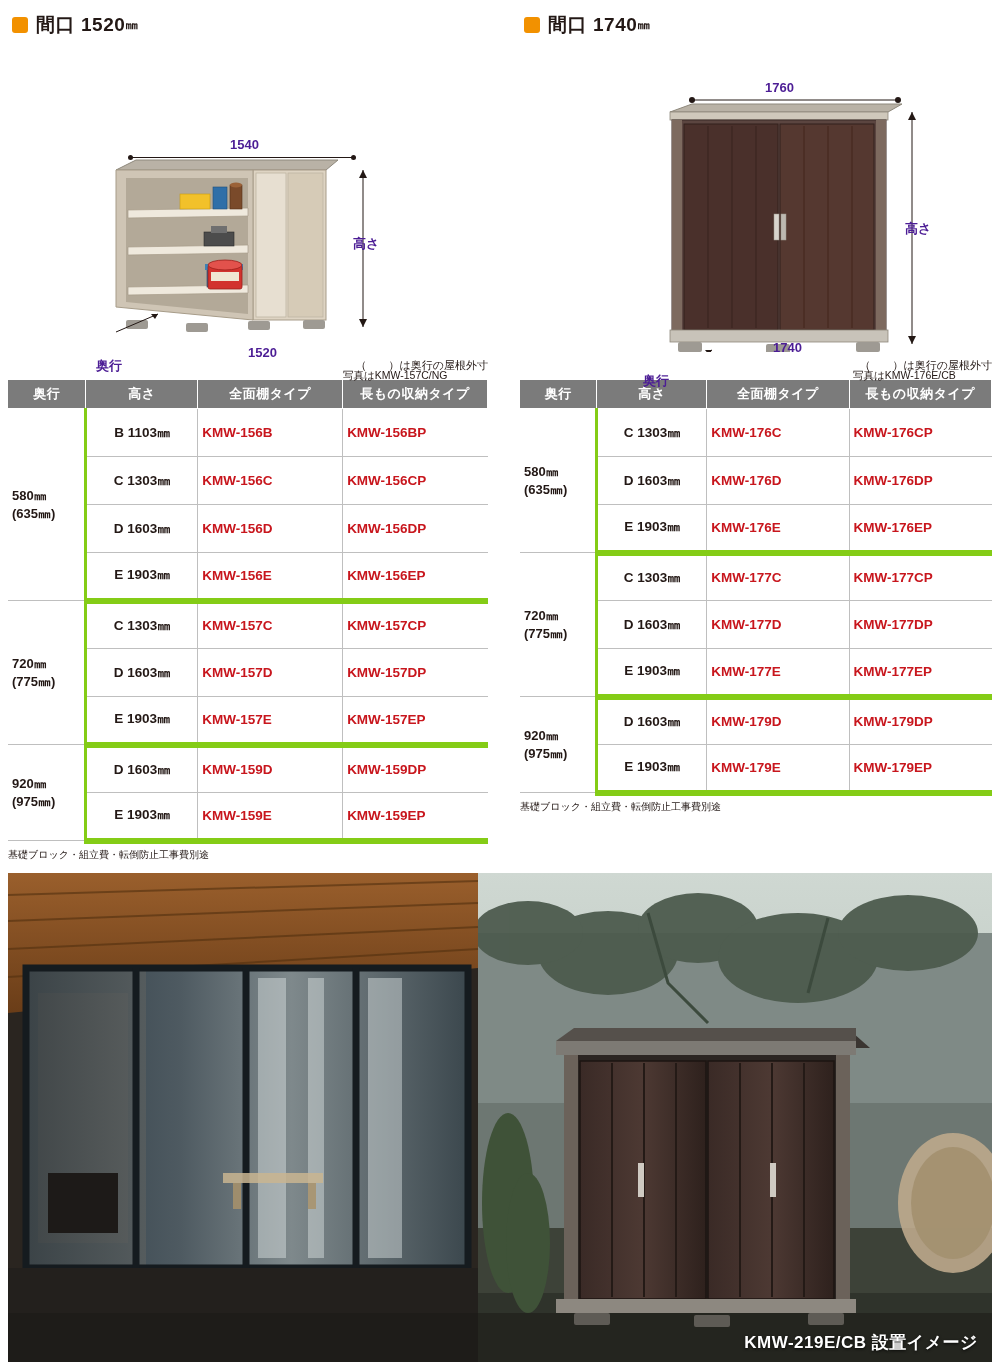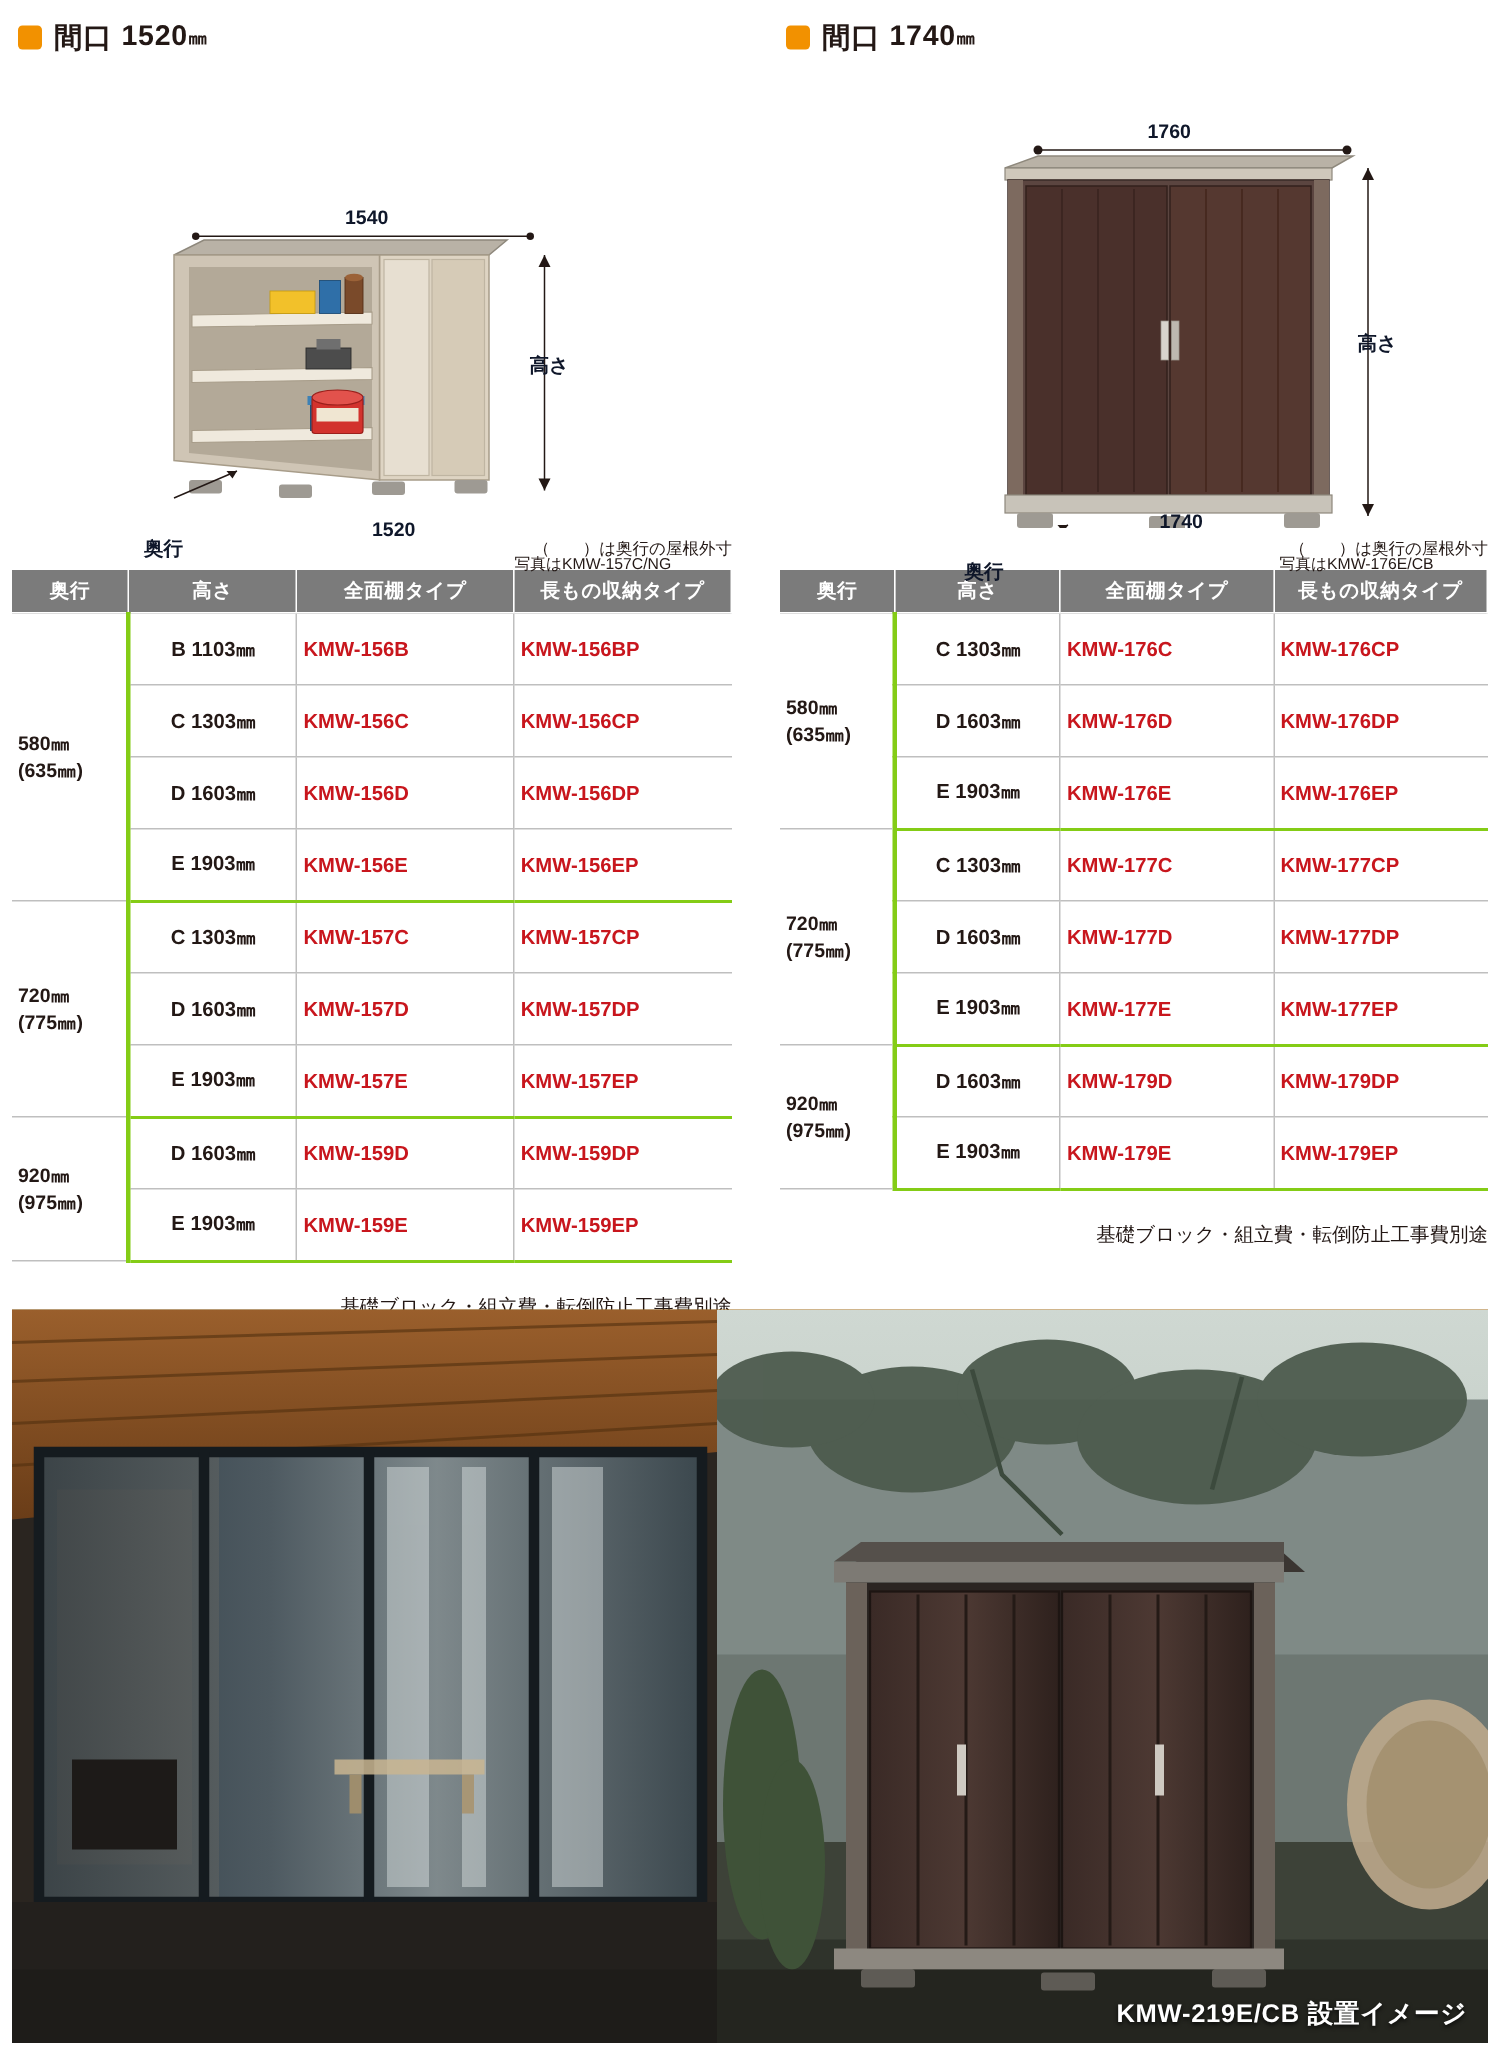--- a/index.html
+++ b/index.html
@@ -24,21 +24,21 @@
     width: 16px; height: 16px; background: #f29100; border-radius: 3px;
     margin-right: 8px; flex: none;
   }
   .sec-head .txt { font-size: 19px; font-weight: bold; letter-spacing: .5px; }
   .sec-head .unit { font-size: 13px; font-weight: bold; }
 
   
   .illus { position: relative; height: 300px; }
   .illus-r { position: relative; height: 300px; }
 
-  .dimtxt { position: absolute; font-size: 13px; font-weight: bold; color: #0f172a; }
+  .dimtxt { position: absolute; font-size: 13px; font-weight: bold; color: #4c1d95; }
   .line { position: absolute; background: #231815; }
   .hline { height: 1px; }
   .dot { position: absolute; width: 5px; height: 5px; border-radius: 50%; background: #231815; }
 
   .photo-note { position: absolute; font-size: 10.5px; color: #231815; text-align: center; }
   .roof-note { font-size: 11px; text-align: right; margin: 16px 6px 6px 0; }
 
   
   table.spec {
     border-collapse: collapse;
@@ -69,22 +69,22 @@
     border-right: 3px solid #84cc16;
     line-height: 1.35;
   }
   table.spec td.height {
     border-right: 1px solid #bfbfbf;
     text-align: center;
     font-size: 13.5px;
   }
   table.spec td.code { color: #c8161d; border-right: 1px solid #bfbfbf; }
   table.spec td.code.last { border-right: none; }
-  table.spec tr.grpend td { border-bottom: 2px solid #84cc16; }
-  .tbl-note { font-size: 13px; text-align: right; margin-top: 20px; }
+  table.spec tr.grpend td { border-bottom: 6px solid #84cc16; }
+  .tbl-note { font-size: 10px; text-align: left; margin-top: 4px; }
 
   
   col.c1 { width: 78px; }
   col.c2 { width: 112px; }
   col.c3 { width: 145px; }
   col.c4 { width: 145px; }
 
   
   .photo {
     position: absolute;

